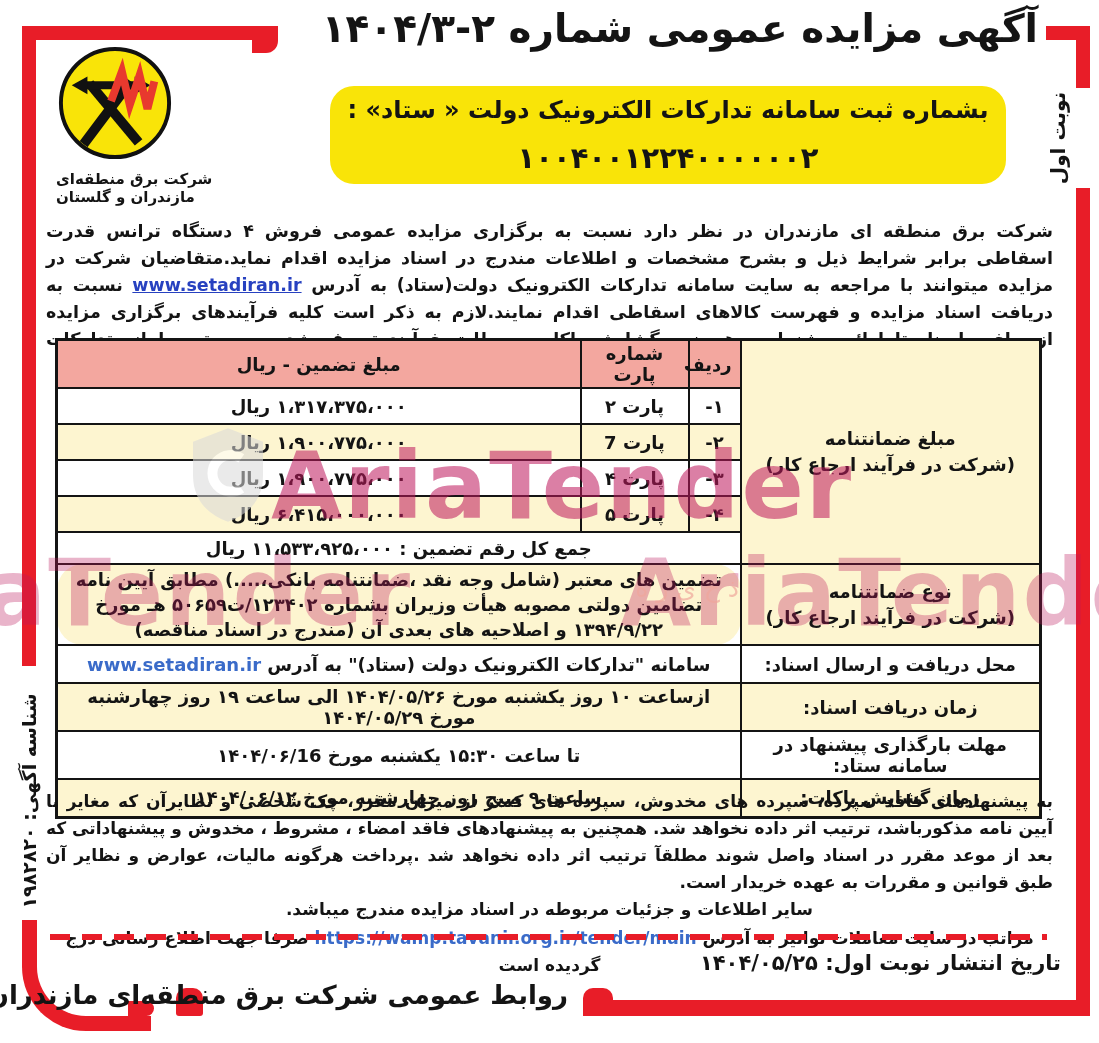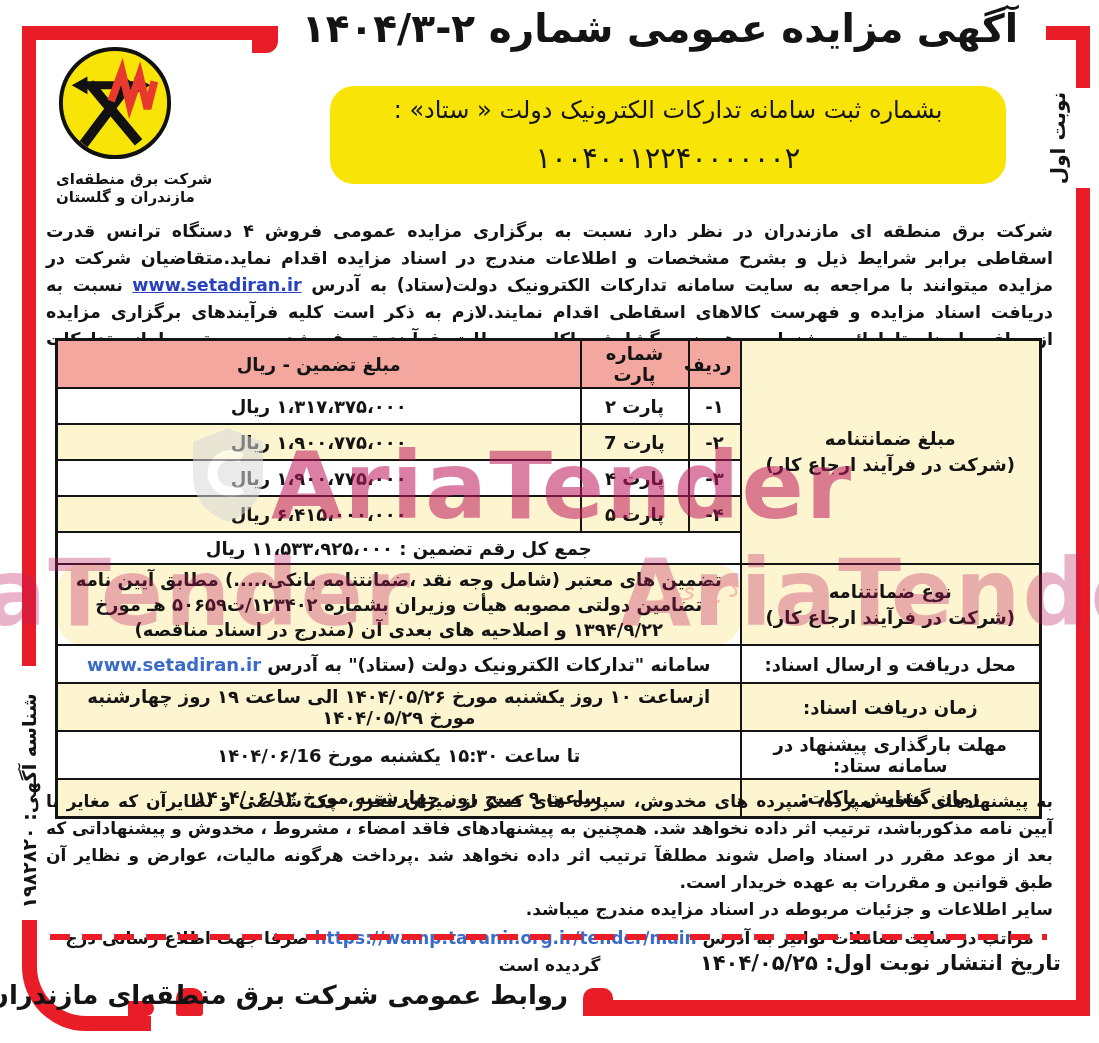--- a/index.html
+++ b/index.html
@@ -32,27 +32,27 @@
   .f-b-bar{position:absolute;left:583px;top:1000px;width:507px;height:16px;}
   .f-b-tab2{position:absolute;left:583px;top:988px;width:30px;height:28px;border-radius:10px 10px 0 0;}
   
   .v-wrap{position:absolute;display:flex;align-items:center;justify-content:center;}
   .v-first{left:1040px;top:88px;width:36px;height:100px;}
   .v-adid{left:10px;top:668px;width:38px;height:266px;}
   .v-wrap span{transform:rotate(-90deg);white-space:nowrap;font-weight:bold;}
   .v-first span{font-size:20px;}
   .v-adid span{font-size:19px;}
   
-  .title{position:absolute;left:282px;top:6px;width:756px;text-align:center;
+  .title{position:absolute;left:282px;top:6px;width:756px;text-align:right;
     font-size:39px;font-weight:bold;white-space:nowrap;letter-spacing:-1px;}
   .logo-wrap{position:absolute;left:56px;top:44px;width:222px;text-align:left;}
   .logo-caption{font-size:15px;font-weight:bold;margin-top:4px;}
   .setad-box{position:absolute;left:330px;top:86px;width:676px;height:98px;background:var(--yellow);
     border-radius:24px;display:flex;flex-direction:column;align-items:center;justify-content:center;
-    gap:17px;font-weight:normal;}
+    gap:17px;font-weight:bold;}
   .setad-box .l1{font-size:24px;}
   .setad-box .l2{font-size:29px;letter-spacing:2px;}
   
   .intro{position:absolute;left:46px;right:46px;top:200px;font-size:17.5px;font-weight:bold;
     line-height:27px;text-align:justify;text-align-last:center;}
   .lnk{color:var(--blue);font-weight:bold;text-decoration:underline;cursor:pointer;}
   .lnk2{color:var(--blue2);font-weight:bold;cursor:pointer;text-decoration:none;}
   
   table.info{position:absolute;right:57px;top:338px;width:987px;border-collapse:collapse;
     table-layout:fixed;border:3px solid var(--ink);font-weight:bold;}
@@ -61,21 +61,21 @@
   .hdr{background:var(--pink);}
   .cy{background:var(--pale);}
   .cw{background:#fff;}
   .h-hdr{height:32px;} .h-d{height:36px;} .h-sum{height:32px;padding-left:36px;} .h-type{height:66px;} .h-info{height:38px;}
   .cell-2l div{line-height:26px;}
   .val-long{font-size:16.5px;line-height:25px;padding:4px 16px;border-radius:26px;}
   
   .lower{position:absolute;left:46px;right:46px;top:788px;font-size:17px;font-weight:bold;line-height:27px;}
   .lower p{margin:0;}
   .lower .p1{text-align:justify;}
-  .lower .p2{text-align:right;}
+  .lower .p2{text-align:center;}
   .lower .p3{text-align:center;margin-top:2px;}
   
   .dash{position:absolute;left:50px;right:52px;top:934px;height:6px;
     background:repeating-linear-gradient(to right,var(--red) 0 20px,transparent 20px 32px);}
   .date-a{position:absolute;right:38px;top:951px;font-size:21px;font-weight:bold;}
   .date-b{position:absolute;left:392px;top:951px;font-size:21px;font-weight:bold;}
   .footer-label{position:absolute;left:200px;top:980px;width:368px;text-align:center;
     font-size:26px;font-weight:bold;white-space:nowrap;}
   
   .wm{position:absolute;display:flex;align-items:center;color:#be185d;

